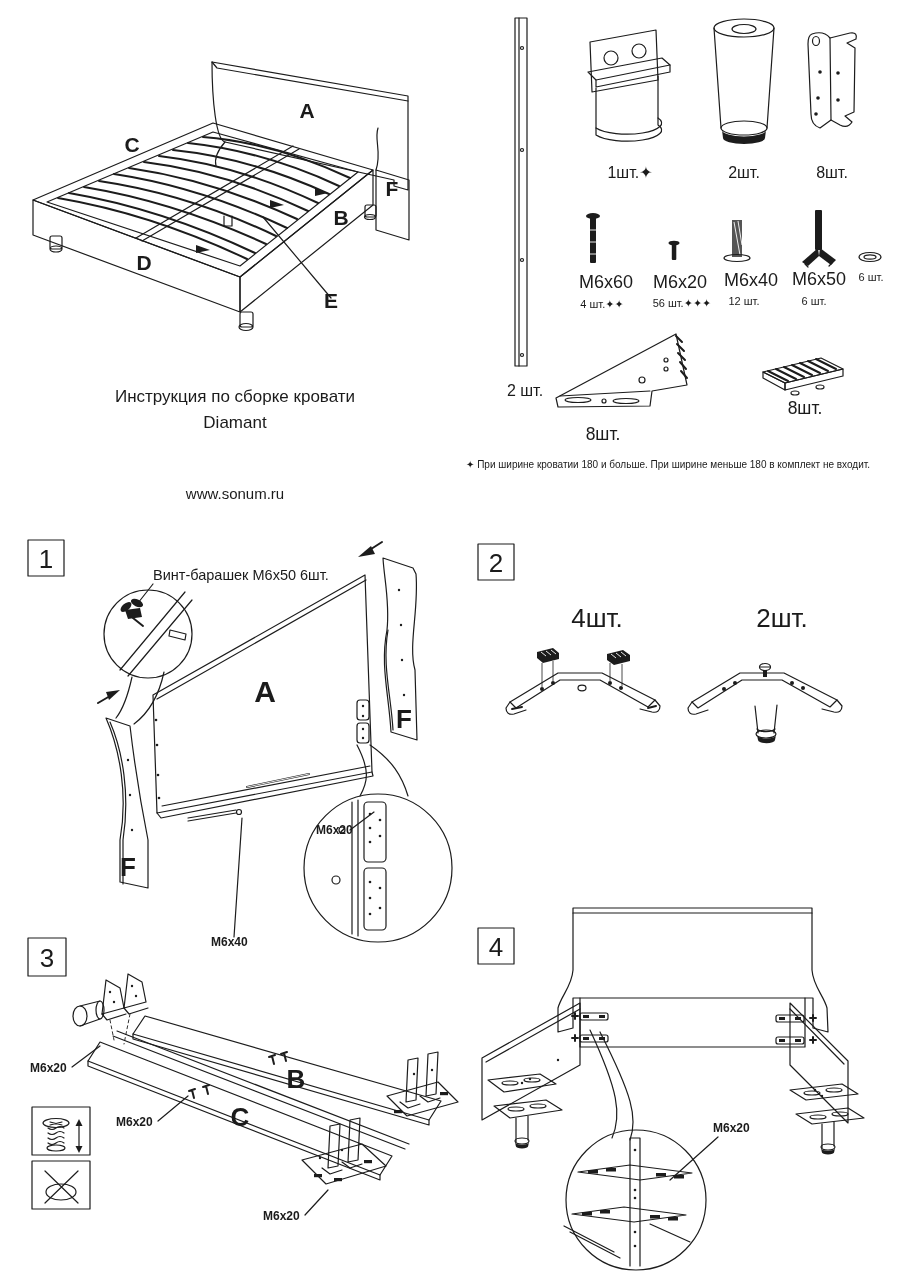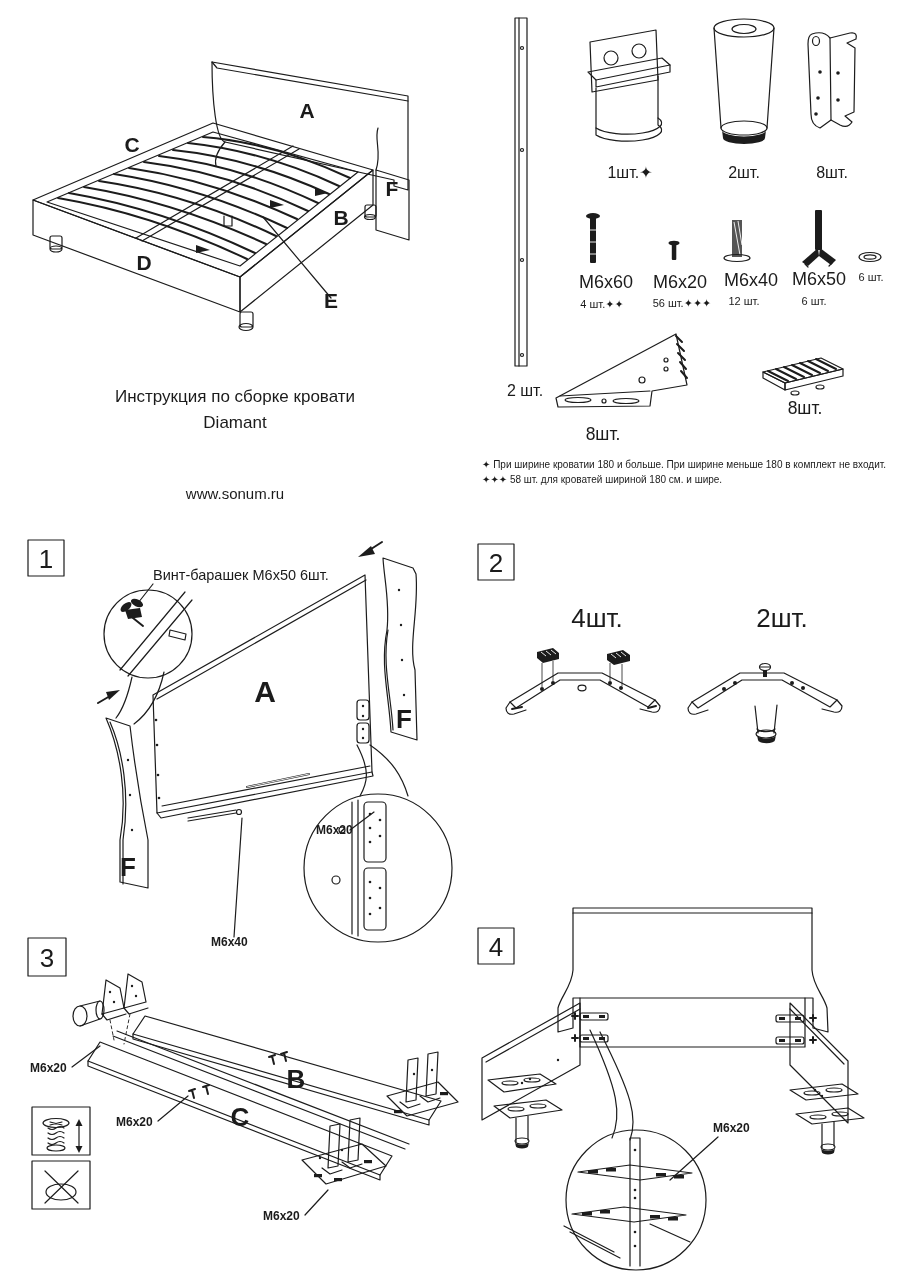--- a/index.html
+++ b/index.html
@@ -195,23 +195,22 @@
       <path d="M283,362 L341,348 L363,359 L305,373 Z"></path>
       <path class="ln2" d="M288,361 L308,371 M296,359 L316,369 M304,357 L324,367 M312,355 L332,365 M320,353 L340,363 M328,351 L348,361 M336,349 L356,359"></path>
       <path d="M283,362 L283,368 L305,380 L305,373 Z"></path>
       <path d="M305,373 L305,380 L363,366 L363,359 Z"></path>
       <ellipse cx="315" cy="383" rx="4" ry="2"></ellipse>
         <ellipse cx="340" cy="377" rx="4" ry="2"></ellipse>
     </g>
     <text class="qty17" x="325" y="404" text-anchor="middle">8шт.</text>
   </svg>
 
-  <div class="abs footnotes" style="left:482px;top:458px;width:412px">
+  <div class="abs footnotes" style="left:466px;top:458px;width:412px">
     <div>✦ При ширине кроватии 180 и больше. При ширине меньше  180 в комплект не входит.</div>
-    <div>✦✦✦  58 шт. для кроватей шириной 180 см. и шире.</div>
   </div>
 
   <svg class="abs" style="left:20px;top:530px" width="440" height="440" viewBox="0 0 440 440">
     <rect class="ln" x="8" y="10" width="36" height="36" stroke-width="1.6"></rect>
     <text class="boxnum" x="26" y="38" text-anchor="middle">1</text>
 
     <text x="133" y="50" font-size="14.5">Винт-барашек М6х50 6шт.</text>
     <path class="ln" d="M133,54 L118,73"></path>
 
     <g>

